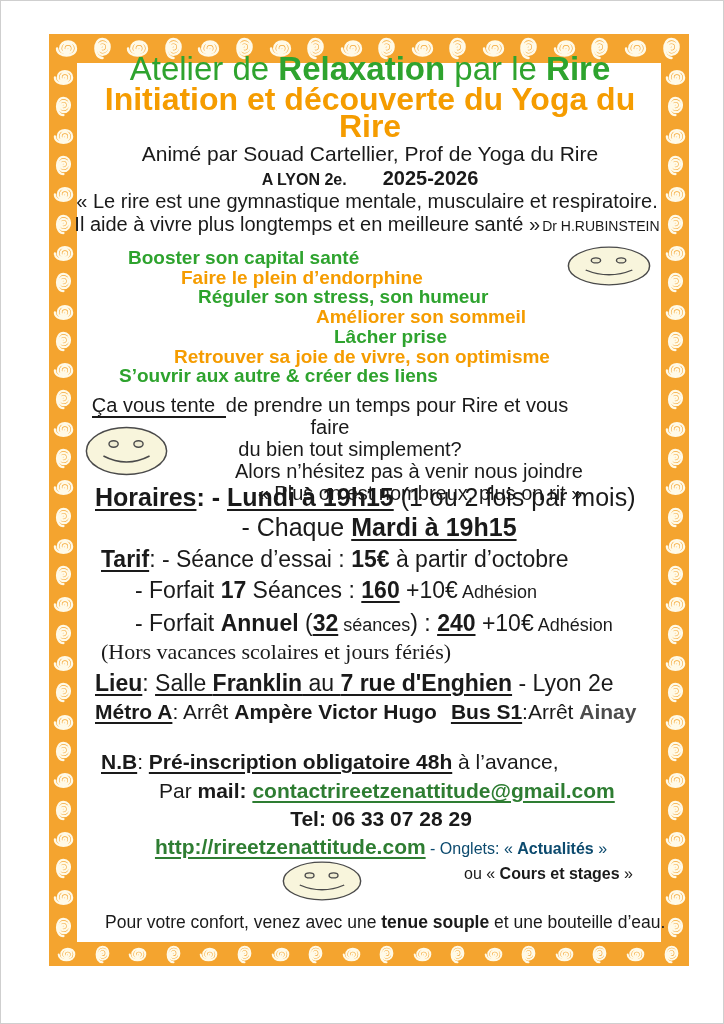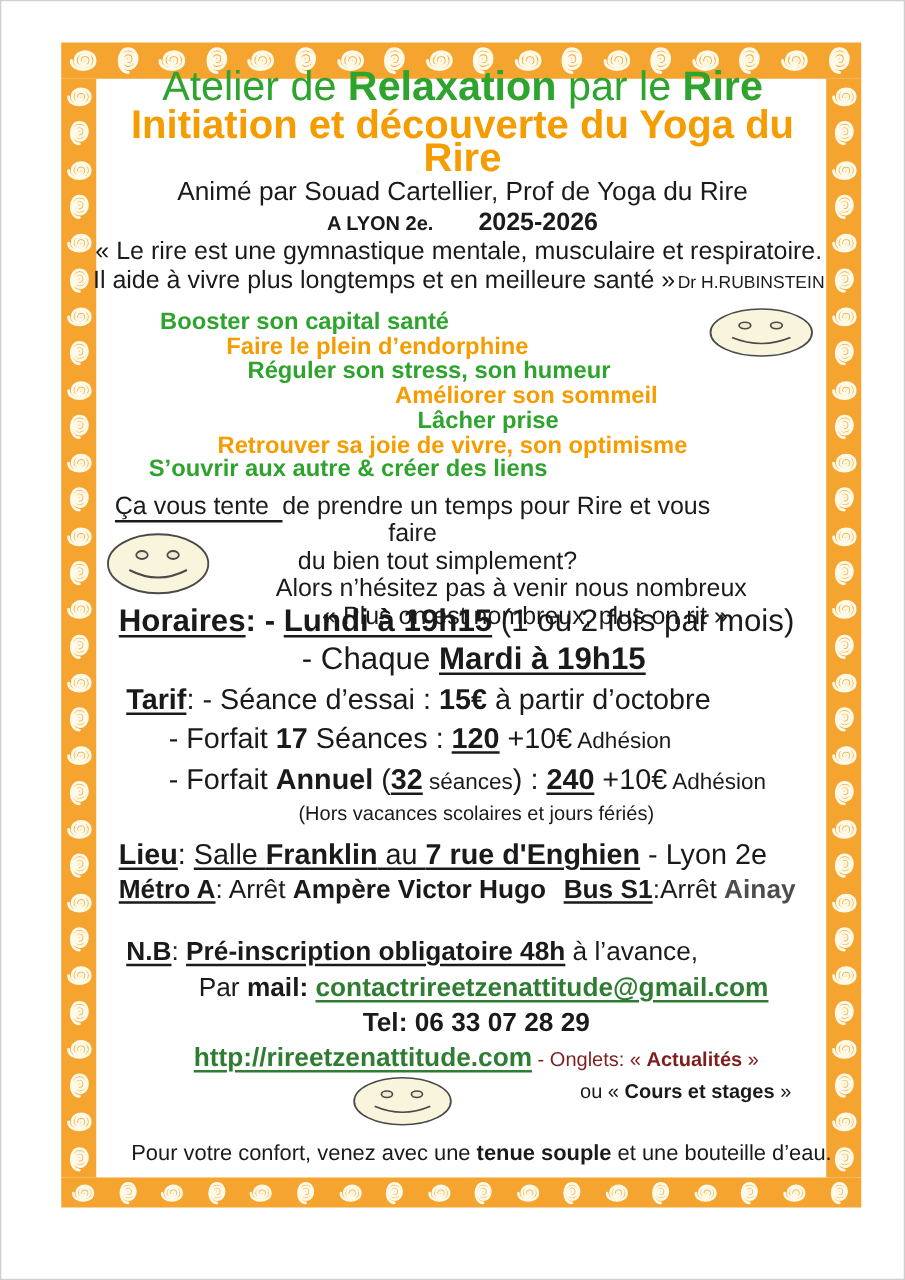--- a/index.html
+++ b/index.html
@@ -62,34 +62,34 @@
   .inv-l2{margin-right:40px;}
   .inv-l3{margin-left:78px;}
   .inv-l4{margin-left:100px;}
   
   .horaires{position:absolute;left:94px;top:481px;width:568px;font-size:25px;line-height:30px;}
   .horaires .l2{text-align:center;}
   
   .tarif{position:absolute;left:100px;top:543px;width:560px;font-size:23px;line-height:31px;}
   .tarif .indent{padding-left:34px;}
   .tarif .small{font-size:18px;}
-  .tarif .note{font-size:16px;line-height:22px;text-align:center;}
+  .tarif .note{font-size:22px;line-height:22px;font-family:Liberation Serif, serif;}
   
   .lieu{position:absolute;left:94px;top:667px;width:568px;}
   .lieu .l1{font-size:23px;line-height:30px;white-space:nowrap;}
   .lieu .l2{font-size:21px;line-height:28px;white-space:nowrap;}
   .lieu .bus-label{margin-left:14px;}
   .lieu .gray{color:var(--ainay-gray);}
   
   .nb{position:absolute;left:100px;top:746px;width:560px;font-size:21px;}
   .nb .l1{line-height:29px;}
   .nb .mail{line-height:30px;margin-left:58px;}
   .nb .tel{line-height:26px;text-align:center;font-weight:bold;}
   .nb .web{line-height:29px;text-align:center;}
-  .nb .onglets{font-size:16px;font-weight:normal;color:#7f1d1d;}
+  .nb .onglets{font-size:16px;font-weight:normal;color:#0c4a6e;}
   .nb .oul{font-size:16px;line-height:22px;text-align:right;padding-right:28px;}
   
   .footer{position:absolute;left:76px;top:911px;width:586px;text-align:left;
           font-size:17.5px;line-height:21px;padding-left:28px;}
 </style>
 </head>
 <body>
 
 <div class="page">
 
@@ -427,32 +427,32 @@
   <svg class="smiley smiley-3" viewBox="0 0 90 50" preserveAspectRatio="none">
     <ellipse class="body" cx="45" cy="25" rx="43.5" ry="23.5"></ellipse>
     <ellipse class="eye" cx="31" cy="18" rx="5" ry="3.2"></ellipse>
     <ellipse class="eye" cx="58" cy="18" rx="5" ry="3.2"></ellipse>
     <path d="M20 30 Q45 42 70 30"></path>
   </svg>
 
   <div class="invitation">
     <div class="inv-l1"><span class="ub">Ça vous tente </span><span>de prendre un temps pour Rire et vous faire</span></div>
     <div class="inv-l2">du bien tout simplement?</div>
-    <div class="inv-l3">Alors n’hésitez pas à venir nous nombreux</div>
+    <div class="inv-l3">Alors n’hésitez pas à venir nous joindre</div>
     <div class="inv-l4">« Plus on est nombreux, plus on rit »</div>
   </div>
 
   <div class="horaires">
     <div class="l1 nowrap"><span class="b u">Horaires</span><span class="b">: - </span><span class="b u">Lundi à 19h15</span><span> (1 ou 2 fois par mois)</span></div>
     <div class="l2"><span>- Chaque </span><span class="b u">Mardi à 19h15</span></div>
   </div>
 
   <div class="tarif">
     <div class="nowrap"><span class="b u">Tarif</span><span>: - Séance d’essai : </span><span class="b">15€</span><span> à partir d’octobre</span></div>
-    <div class="indent nowrap"><span>- Forfait </span><span class="b">17</span><span> Séances</span><span> : </span><span class="b u">120</span><span> +10€</span><span class="small"> Adhésion</span></div>
+    <div class="indent nowrap"><span>- Forfait </span><span class="b">17</span><span> Séances</span><span> : </span><span class="b u">160</span><span> +10€</span><span class="small"> Adhésion</span></div>
     <div class="indent nowrap"><span>- Forfait </span><span class="b">Annuel</span><span> (</span><span class="b u">32</span><span class="small"> séances</span><span>) :  </span><span class="b u">240</span><span> +10€</span><span class="small"> Adhésion</span></div>
     <div class="note">(Hors vacances scolaires et jours fériés)</div>
   </div>
 
   <div class="lieu">
     <div class="l1"><span class="b u">Lieu</span><span>: </span><span class="u"><span>Salle </span><span class="b">Franklin</span><span> au </span><span class="b">7 rue d'Enghien</span></span><span> - Lyon 2e</span></div>
     <div class="l2"><span class="b u">Métro A</span><span>: Arrêt </span><span class="b">Ampère Victor Hugo</span><span class="b u bus-label">Bus S1</span><span>:Arrêt </span><span class="b gray">Ainay</span></div>
   </div>
 
   <div class="nb">

